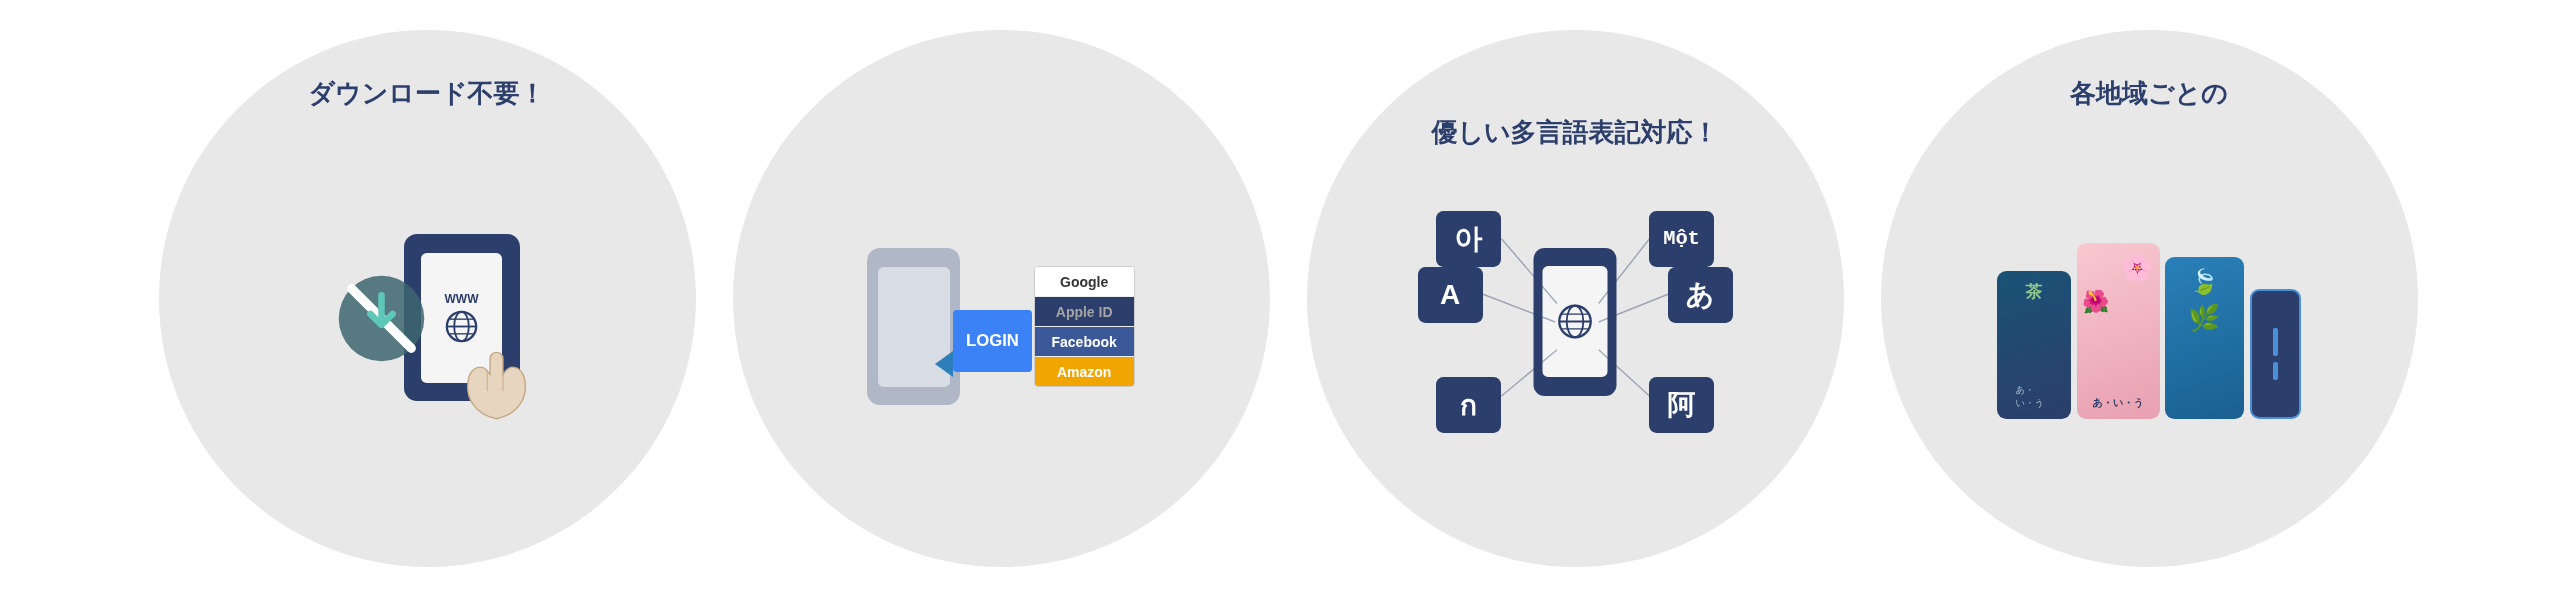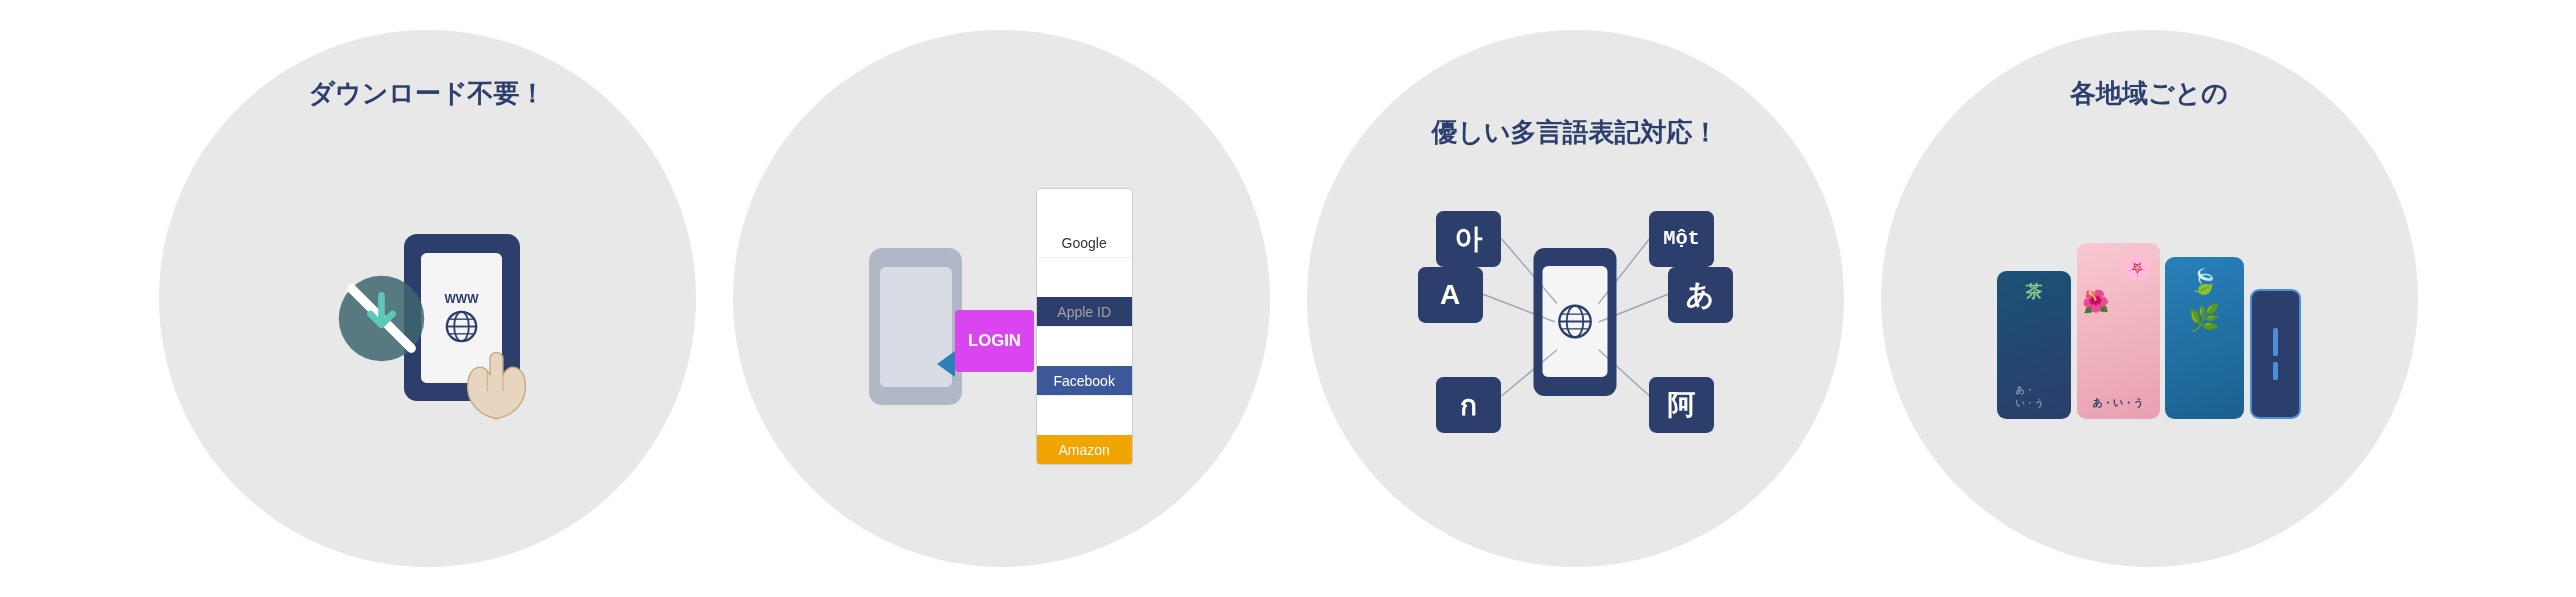--- a/index.html
+++ b/index.html
@@ -89,21 +89,21 @@
       justify-content: center;
     }
     .phone-screen2 {
       width: 72px;
       height: 120px;
       background: #d8dce4;
       border-radius: 5.6px;
     }
 
     .login-btn {
-      background: #d946ef;
+      background: #3b82f6;
       color: white;
       font-size: 16.7px;
       font-weight: 700;
       padding: 21px 13px;
       border-radius: 3.7px;
       white-space: nowrap;
       z-index: 2;
       margin-top: 28px;
     }
 
@@ -120,23 +120,22 @@
     .login-dropdown {
       background: white;
       border: 0.9px solid #ccc;
       border-radius: 3.7px;
       overflow: hidden;
       margin-left: 1.9px;
     }
     .login-option {
       padding: 6.5px 16.7px;
       font-size: 14px;
-      font-weight: 400;
+      font-weight: 700;
       text-align: center;
-      margin-top: 39px;
     }
     .opt-google { background: white; color: #333; border-bottom: 0.9px solid #eee; }
     .opt-apple { background: #2c3e6b; color: #a3a3a3; border-bottom: 0.9px solid #eee; }
     .opt-facebook { background: #3b5998; color: white; border-bottom: 0.9px solid #eee; }
     .opt-amazon { background: #f0a500; color: white; }
 
     .login-wrapper {
       position: relative;
       display: flex;
       align-items: center;

